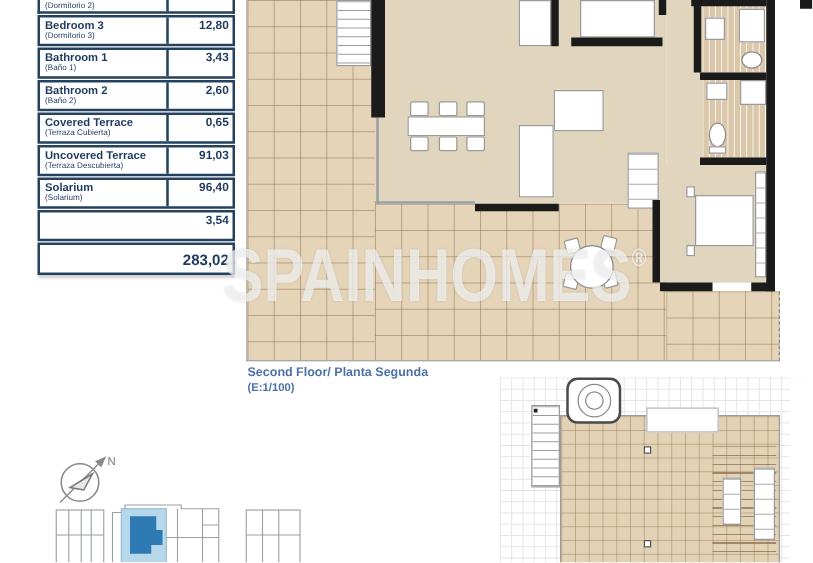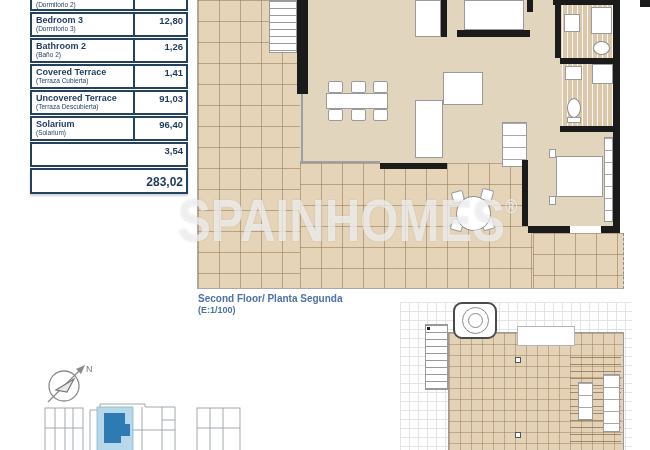--- a/index.html
+++ b/index.html
@@ -75,31 +75,38 @@
     </div>
     <div class="trow trowN">
       <div class="tname">
           <div class="nm">Bedroom 3</div>
         <div class="sub">(Dormitorio 3)</div>
         </div>
       <div class="tval">12,80</div>
     </div>
     <div class="trow trowN">
       <div class="tname">
+          <div class="nm">Bathroom 1</div>
+        <div class="sub">(Baño 1)</div>
+        </div>
+      <div class="tval">3,43</div>
+    </div>
+    <div class="trow trowN">
+      <div class="tname">
           <div class="nm">Bathroom 2</div>
         <div class="sub">(Baño 2)</div>
         </div>
-      <div class="tval">1,26</div>
+      <div class="tval">2,60</div>
     </div>
     <div class="trow trowN">
       <div class="tname">
           <div class="nm">Covered Terrace</div>
         <div class="sub">(Terraza Cubierta)</div>
         </div>
-      <div class="tval">1,41</div>
+      <div class="tval">0,65</div>
     </div>
     <div class="trow trowN">
       <div class="tname">
           <div class="nm">Uncovered Terrace</div>
         <div class="sub">(Terraza Descubierta)</div>
         </div>
       <div class="tval">91,03</div>
     </div>
     <div class="trow trowN">
       <div class="tname">

